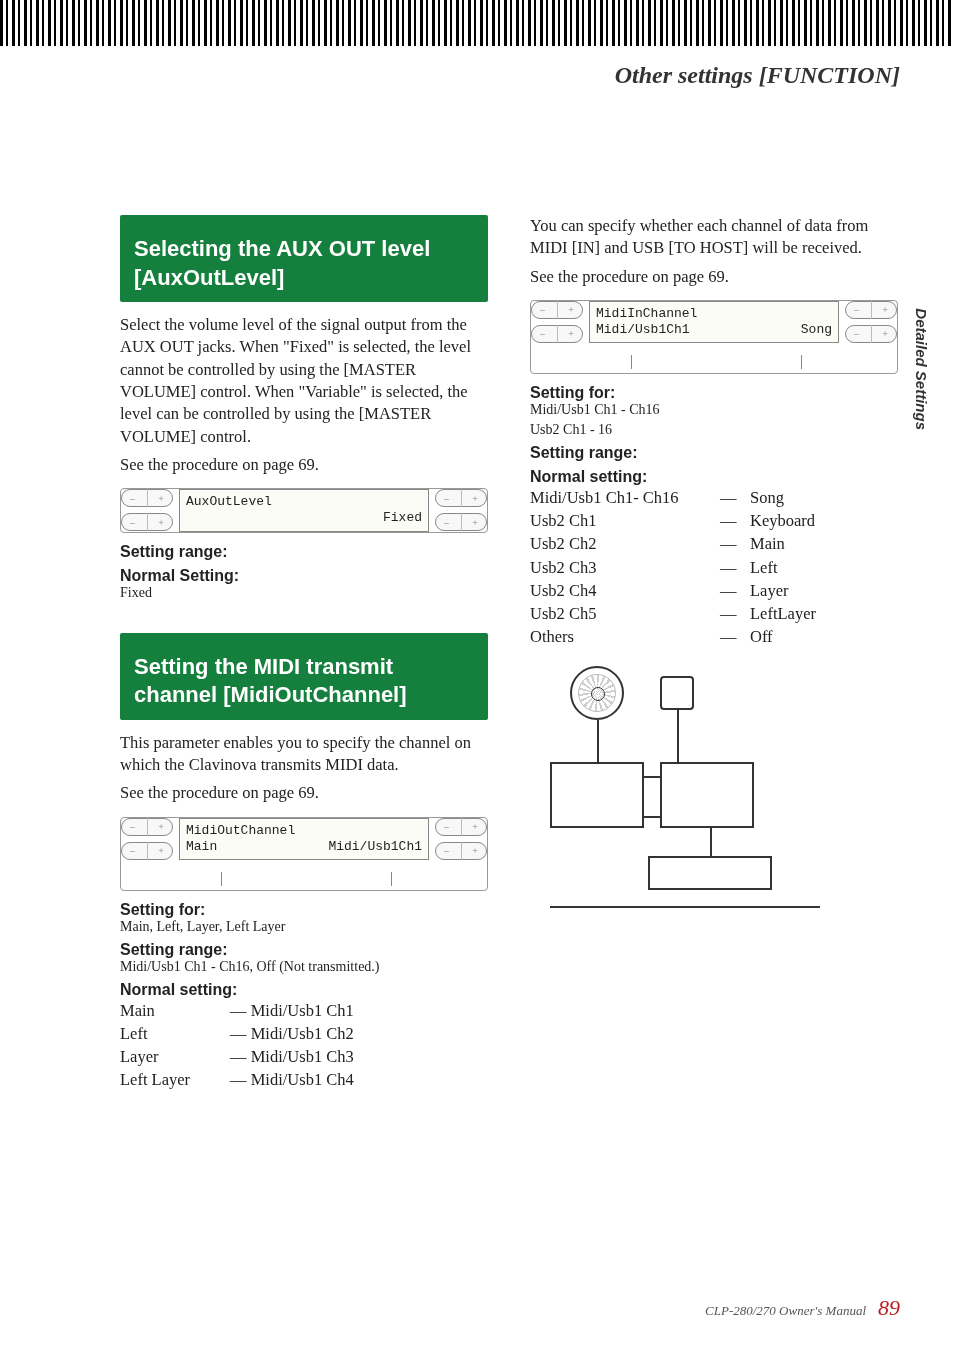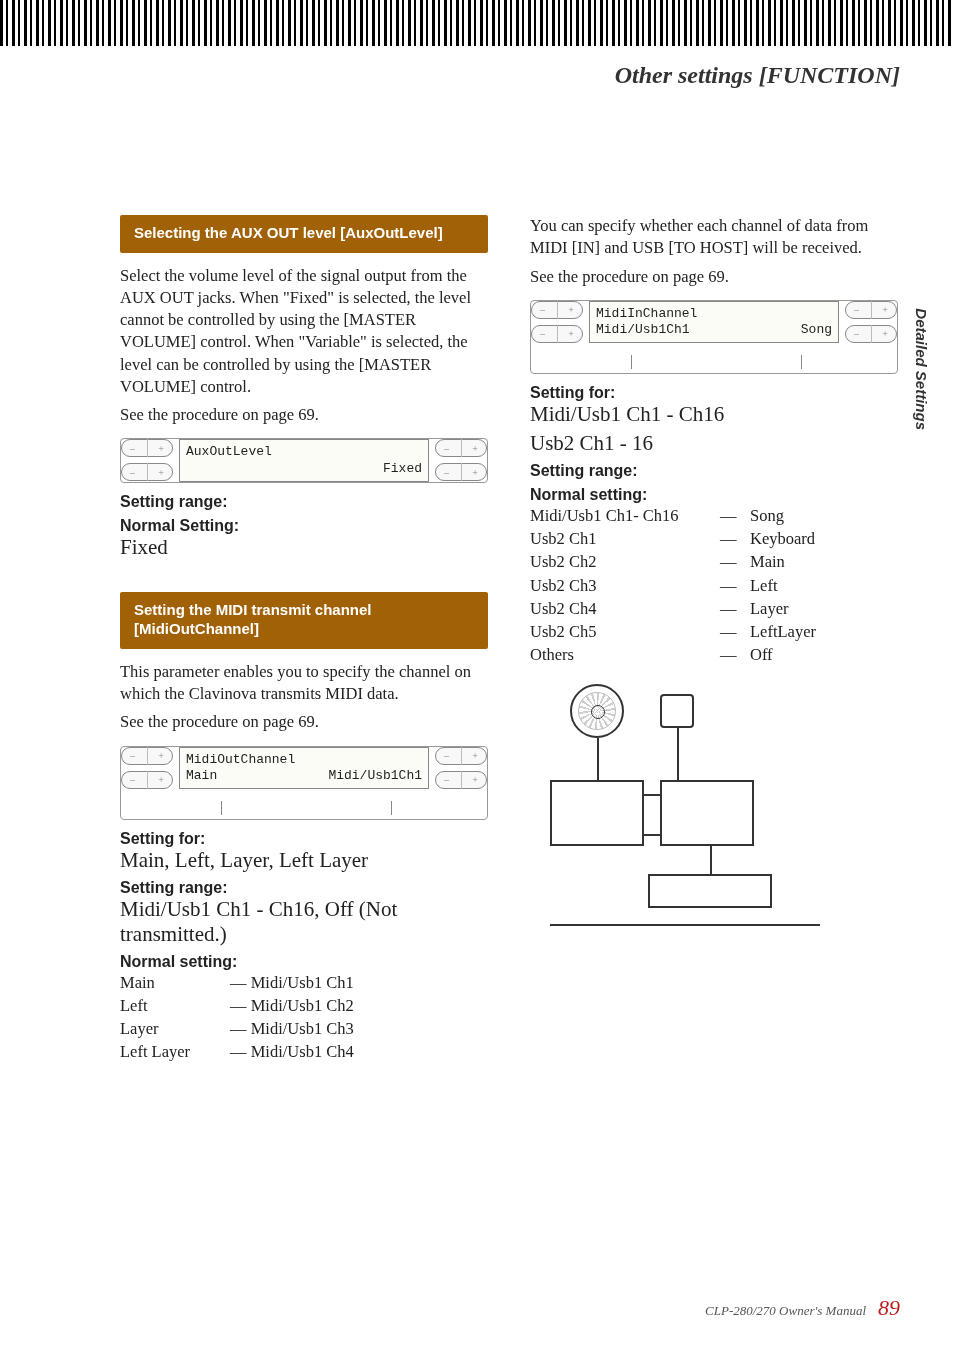--- a/index.html
+++ b/index.html
@@ -28,25 +28,25 @@
   .content {
     position: absolute;
     top: 215px;
     left: 120px;
     width: 780px;
     display: flex;
     gap: 42px;
   }
   .col { width: 368px; }
   .section-bar {
-    background: #a16207;
+    background: #15803d;
     color: #fff;
     font-weight: bold;
-    padding: 8px 14px 10px;
-    font-size: 15px;
+    padding: 20px 14px 10px;
+    font-size: 22px;
     border-radius: 2px;
     margin-bottom: 12px;
     line-height: 1.3;
     font-family: Arial, sans-serif;
   }
   .body-text { font-size: 16.5px; line-height: 1.35; margin-bottom: 6px; }
   .lcd-wrap {
     border: 1px solid #999;
     border-radius: 4px;
     padding: 0;
@@ -76,21 +76,21 @@
     padding: 4px 6px;
     font-family: 'Courier New', monospace;
     font-size: 13px;
     line-height: 1.25;
     min-height: 36px;
   }
   .lcd .r { text-align: right; }
   .lcd .split { display:flex; justify-content: space-between; }
   .tick { position:absolute; bottom:4px; width:1px; height:14px; background:#888; }
   .label { font-weight: bold; font-size: 16px; font-family: Arial, sans-serif; margin-top: 6px; }
-  .val   { font-size: 21px; margin-bottom: 4px; }
+  .val   { font-size: 14px; margin-bottom: 4px; }
   .tbl { font-size: 16.5px; line-height: 1.4; }
   .tbl .row { display:flex; }
   .tbl .c1 { width: 110px; }
   .tbl .c1w { width: 190px; }
   .tbl .dash { width: 30px; }
   .side-tab {
     position: absolute;
     right: 24px;
     top: 430px;
     font-style: italic;

